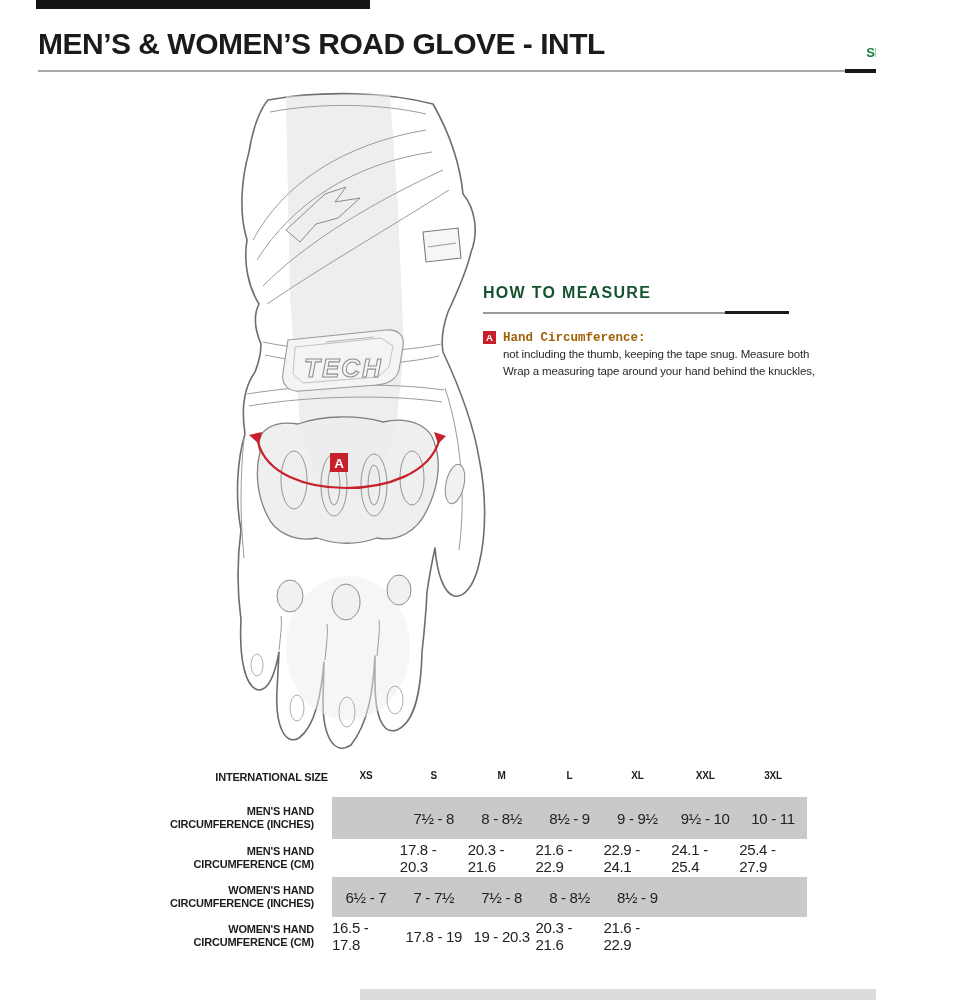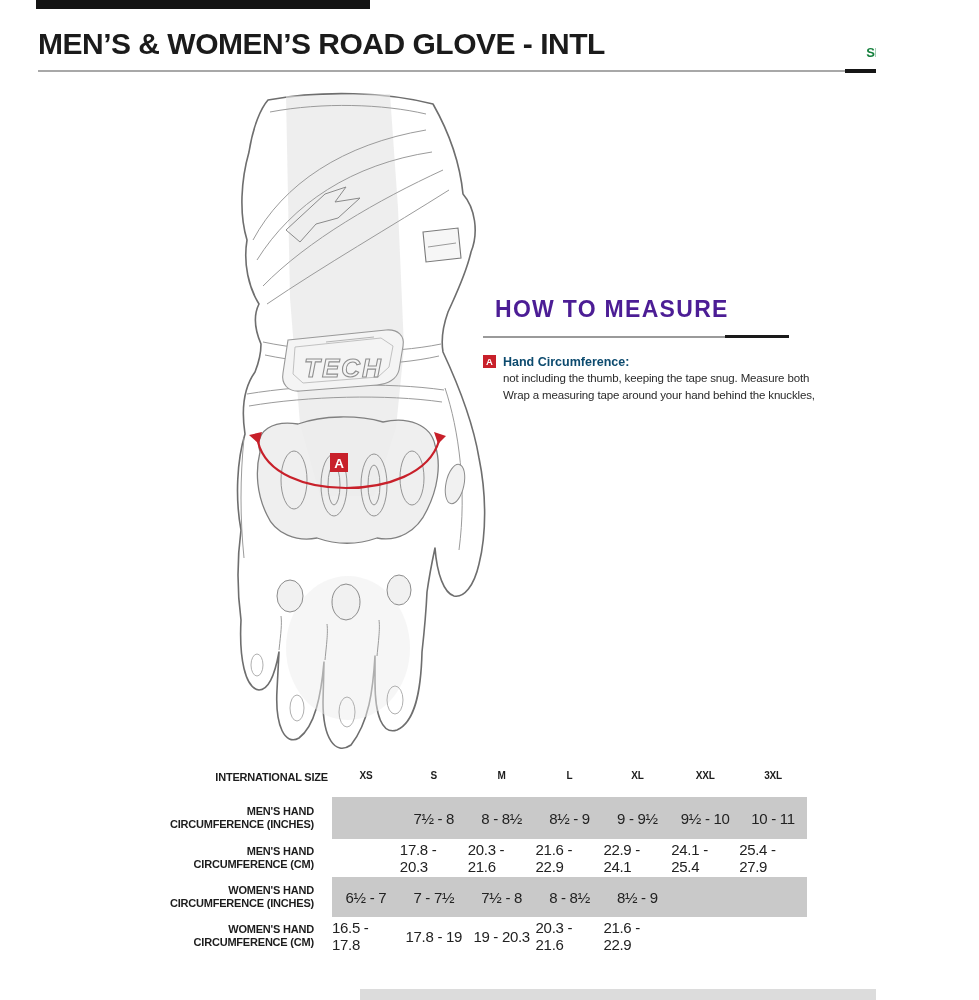--- a/index.html
+++ b/index.html
@@ -11,28 +11,28 @@
   .bottom-frag{position:absolute;left:360px;top:989px;width:619px;height:11px;background:#dcdcdc;}
   .page-title{position:absolute;left:38px;top:28px;font-size:30px;line-height:32px;font-weight:800;
     letter-spacing:-0.5px;color:#1b1b1b;white-space:nowrap;}
   .size-guide{position:absolute;left:845px;top:45px;width:92px;text-align:right;font-size:13px;
     font-weight:bold;color:#15803d;letter-spacing:-0.3px;white-space:nowrap;}
   .header-rule{position:absolute;left:38px;top:70px;width:899px;height:2px;background:#a8a8a8;}
   .header-rule .dark-seg{position:absolute;left:807px;top:-1px;width:92px;height:4px;background:#161616;}
 
   
   .htm{position:absolute;left:483px;top:284px;width:312px;}
-  .htm h2{margin:12px;font-size:23px;font-weight:bold;letter-spacing:1.3px;color:#4c1d95;white-space:nowrap;}
+  .htm h2{margin:0;font-size:16px;font-weight:bold;letter-spacing:1.3px;color:#14532d;white-space:nowrap;}
   .htm-rule{position:relative;margin-top:9px;height:3px;width:306px;}
   .htm-rule .gray{position:absolute;left:0;top:1px;width:306px;height:1.5px;background:#9a9a9a;}
   .htm-rule .dark{position:absolute;right:0;top:0;width:64px;height:3px;background:#1a1a1a;}
   .htm-item{display:flex;margin-top:16px;}
   .marker-badge{flex:0 0 auto;width:13px;height:13px;margin:1px 7px 0 0;background:#c8202a;color:#fff;
     font-size:9.5px;font-weight:bold;display:flex;align-items:center;justify-content:center;}
-  .htm-text .item-title{font-size:12.5px;font-weight:bold;color:#0c4a6e;line-height:16px;}
+  .htm-text .item-title{font-size:12.5px;font-weight:bold;color:#a16207;line-height:16px;font-family:Liberation Mono, monospace;}
   .htm-text .item-line{font-size:11.5px;color:#2a2a2a;line-height:17px;letter-spacing:-0.15px;white-space:nowrap;}
 
   
   .glove{position:absolute;left:228px;top:88px;width:272px;height:665px;}
 
   
   .size-table{position:absolute;left:148px;top:766px;width:659px;color:#1d1d1d;}
   .trow{display:grid;grid-template-columns:184px repeat(7,1fr);align-items:center;}
   .trow.header{height:31px;align-items:start;}
   .trow.r0{height:42px;}

